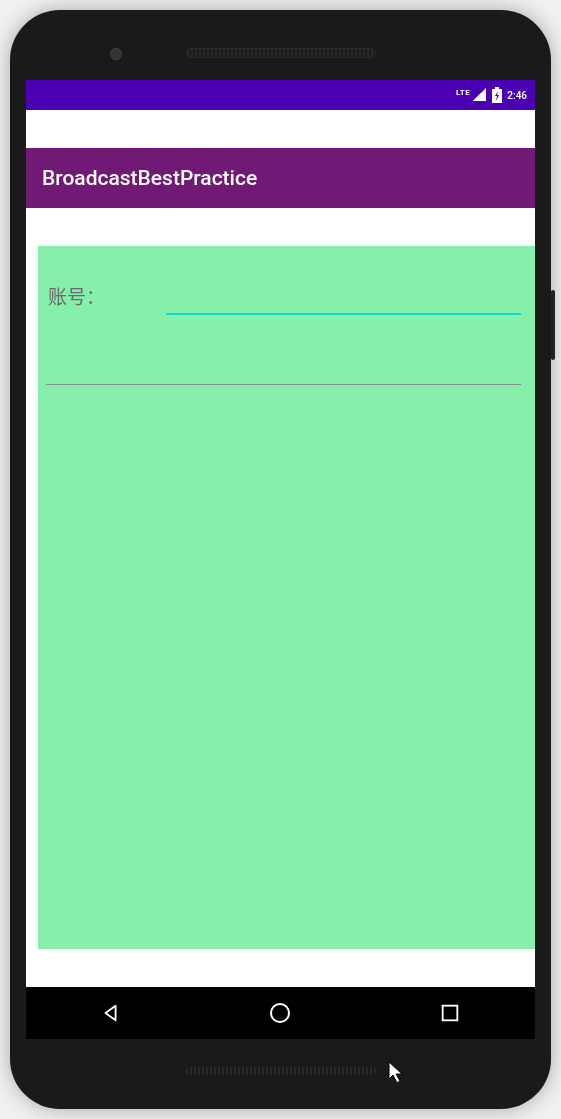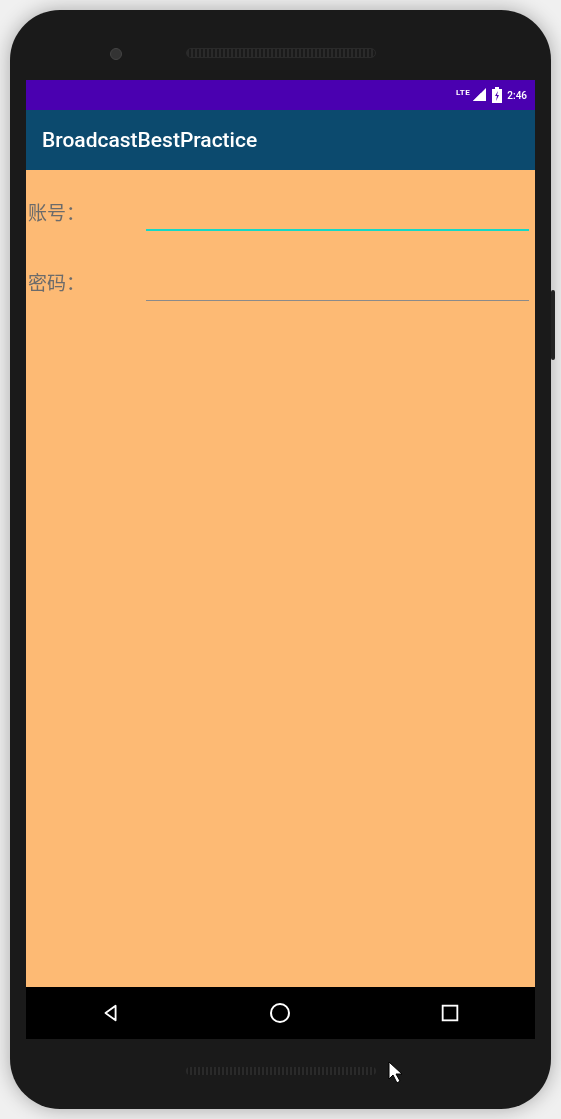--- a/index.html
+++ b/index.html
@@ -63,20 +63,21 @@
       background: #222;
       border-radius: 2px;
     }
     .screen {
       width: 100%;
       height: 100%;
       background: #fff;
       display: flex;
       flex-direction: column;
       overflow: hidden;
+      gap: 38px;
     }
     .status-bar {
       height: 30px;
       background: #4a00b0;
       display: flex;
       justify-content: flex-end;
       align-items: center;
       padding: 0 8px;
       gap: 5px;
       color: #fff;
@@ -89,34 +90,35 @@
       letter-spacing: 0.5px;
       margin-right: -3px;
       margin-top: -5px;
     }
     .status-bar .time {
       font-size: 10px;
       font-weight: 500;
     }
     .app-bar {
       height: 60px;
-      background: #0c4a6e;
+      background: #701a75;
       display: flex;
       align-items: center;
       padding: 0 16px;
       color: #fff;
     }
     .app-title {
       font-size: 21px;
       font-weight: 500;
     }
     .content {
       flex: 1;
-      background: #fdba74;
-      padding: 0;
+      background: #86efac;
+      padding: 8px;
+      margin-left: 12px;
     }
     .form-row {
       display: flex;
       align-items: center;
       padding: 12px 0px 0 0;
       height: 70px;
     }
     .form-label {
       width: 120px;
       padding-left: 2px;
@@ -226,21 +228,20 @@
 
       <div class="form-row">
         <div class="form-label">账号：</div>
         <div class="form-input-wrap">
           <input type="text" class="form-input" value="" style="">
           <div class="underline focused"></div>
         </div>
       </div>
 
       <div class="form-row">
-        <div class="form-label">密码：</div>
         <div class="form-input-wrap">
           <input type="password" class="form-input" value="" style="">
           <div class="underline"></div>
         </div>
       </div>
 
 
     </div>
 
     <div class="nav-bar">

